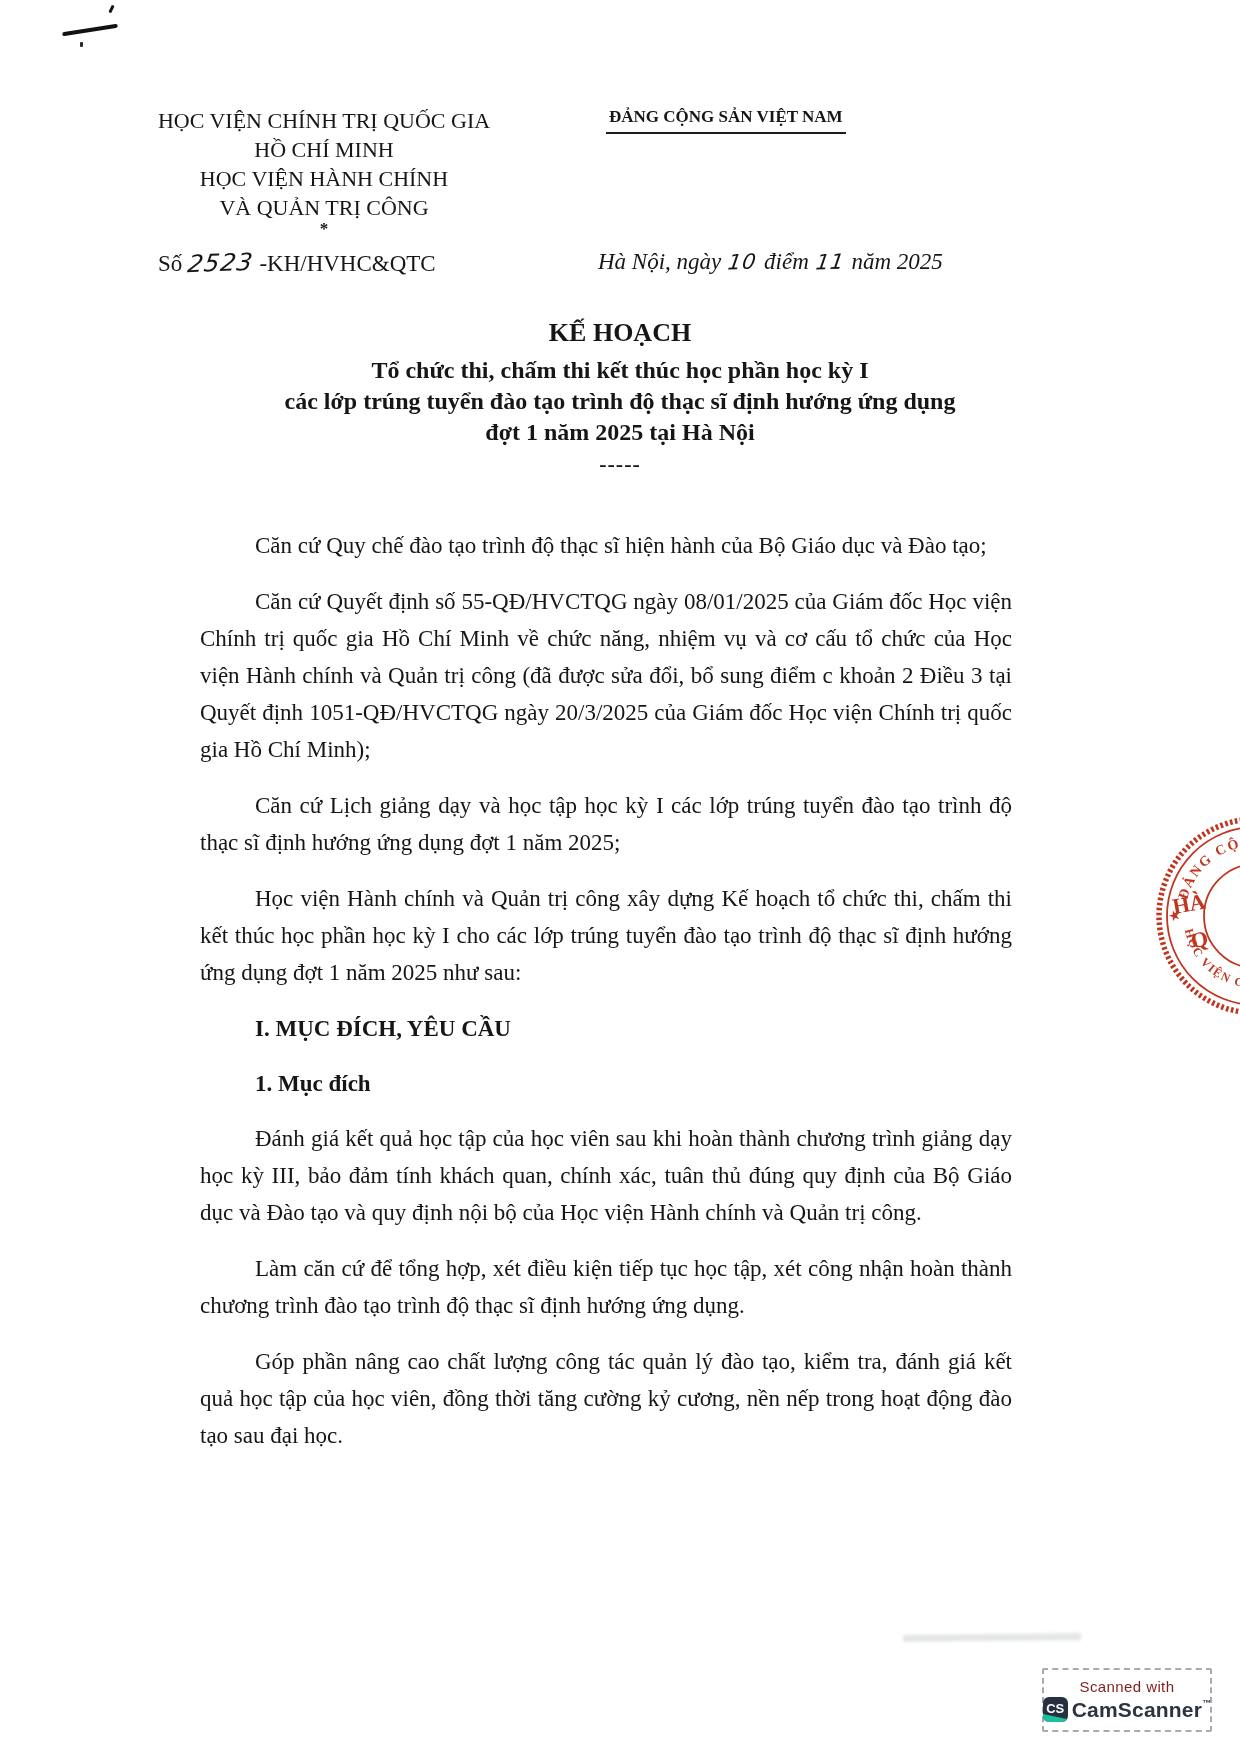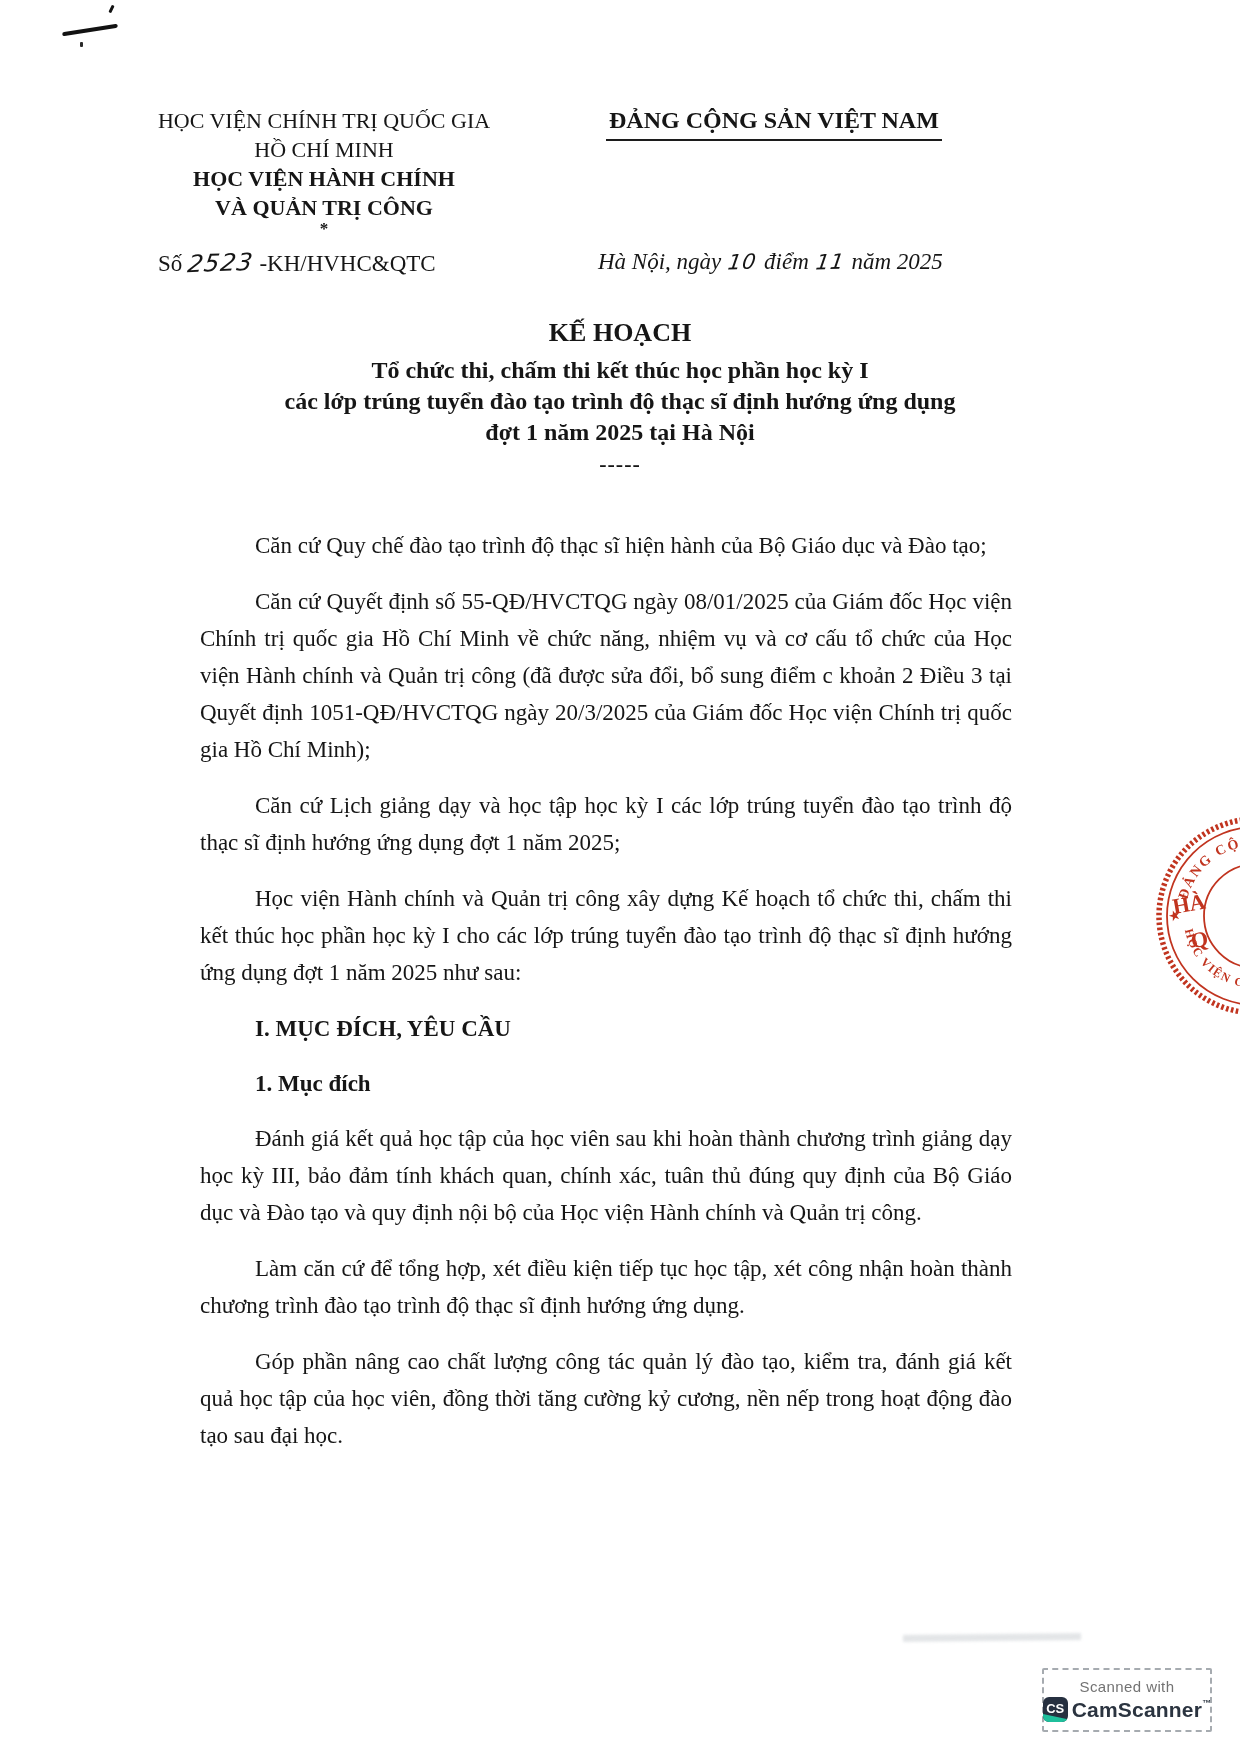--- a/index.html
+++ b/index.html
@@ -21,37 +21,37 @@
   .pen-dot-a { position: absolute; left: 110px; top: 5px; width: 3px; height: 8px;
     background: #121212; transform: rotate(25deg); border-radius: 1px; }
   .pen-dot-b { position: absolute; left: 80px; top: 42px; width: 3px; height: 5px;
     background: #2a2a2a; border-radius: 1px; }
 
   
   .header-left {
     position: absolute; left: 128px; top: 106px; width: 392px;
     text-align: center; font-size: 22px; line-height: 29px; font-weight: normal;
   }
-  .header-left .bold { font-weight: bold; }
+  .header-left .bold { font-weight: normal; }
   .header-star { font-size: 17px; line-height: 14px; font-weight: bold; }
   .doc-number {
     position: absolute; left: 158px; top: 249px; font-size: 23px; white-space: nowrap;
   }
   .hand {
     display: inline-block;
     font-family: "DejaVu Sans", sans-serif;
     font-style: italic;
     transform: skewX(-10deg) rotate(-2deg);
     font-size: 24px;
     letter-spacing: 1px;
     margin: 0 6px;
   }
   .party-line {
     position: absolute; left: 606px; top: 107px;
-    font-size: 24px; font-weight: bold; white-space: nowrap;
+    font-size: 17px; font-weight: bold; white-space: nowrap;
     border-bottom: 2px solid #1c1c1c; padding: 0 3px 5px 3px;
   }
   .date-line {
     position: absolute; left: 598px; top: 249px; width: 400px;
     font-size: 23px; font-style: italic; white-space: nowrap;
   }
   .date-line .hand { font-size: 21px; margin: 0 7px; }
 
   
   .title-block { position: absolute; left: 0; top: 318px; width: 1240px; text-align: center; }
@@ -74,21 +74,21 @@
   .smudge { position: absolute; left: 903px; top: 1634px; width: 178px; height: 7px;
     background: #c7ccd0; opacity: 0.5; filter: blur(1.5px); transform: rotate(-0.6deg); }
 
   
   .scan-badge {
     position: absolute; left: 1042px; top: 1668px; width: 170px; height: 64px;
     border: 2px dashed #a6abb0; background: #fff; border-radius: 2px;
     display: flex; flex-direction: column; align-items: center; justify-content: center;
     gap: 2px; font-family: "Liberation Sans", sans-serif;
   }
-  .scan-badge-top { color: #737373; font-size: 15px; letter-spacing: 0.4px; }
+  .scan-badge-top { color: #7f1d1d; font-size: 15px; letter-spacing: 0.4px; }
   .scan-badge-row { display: flex; align-items: center; gap: 4px; }
   .cs-logo {
     width: 25px; height: 25px; background: #263040; border-radius: 6px;
     color: #ffffff; font-weight: bold; font-size: 13px;
     display: flex; align-items: center; justify-content: center;
     position: relative; overflow: hidden;
   }
   .cs-logo span { position: relative; z-index: 2; margin-bottom: 2px; }
   .cs-logo::after {
     content: ""; position: absolute; left: 0; bottom: 0; width: 100%; height: 8px;

